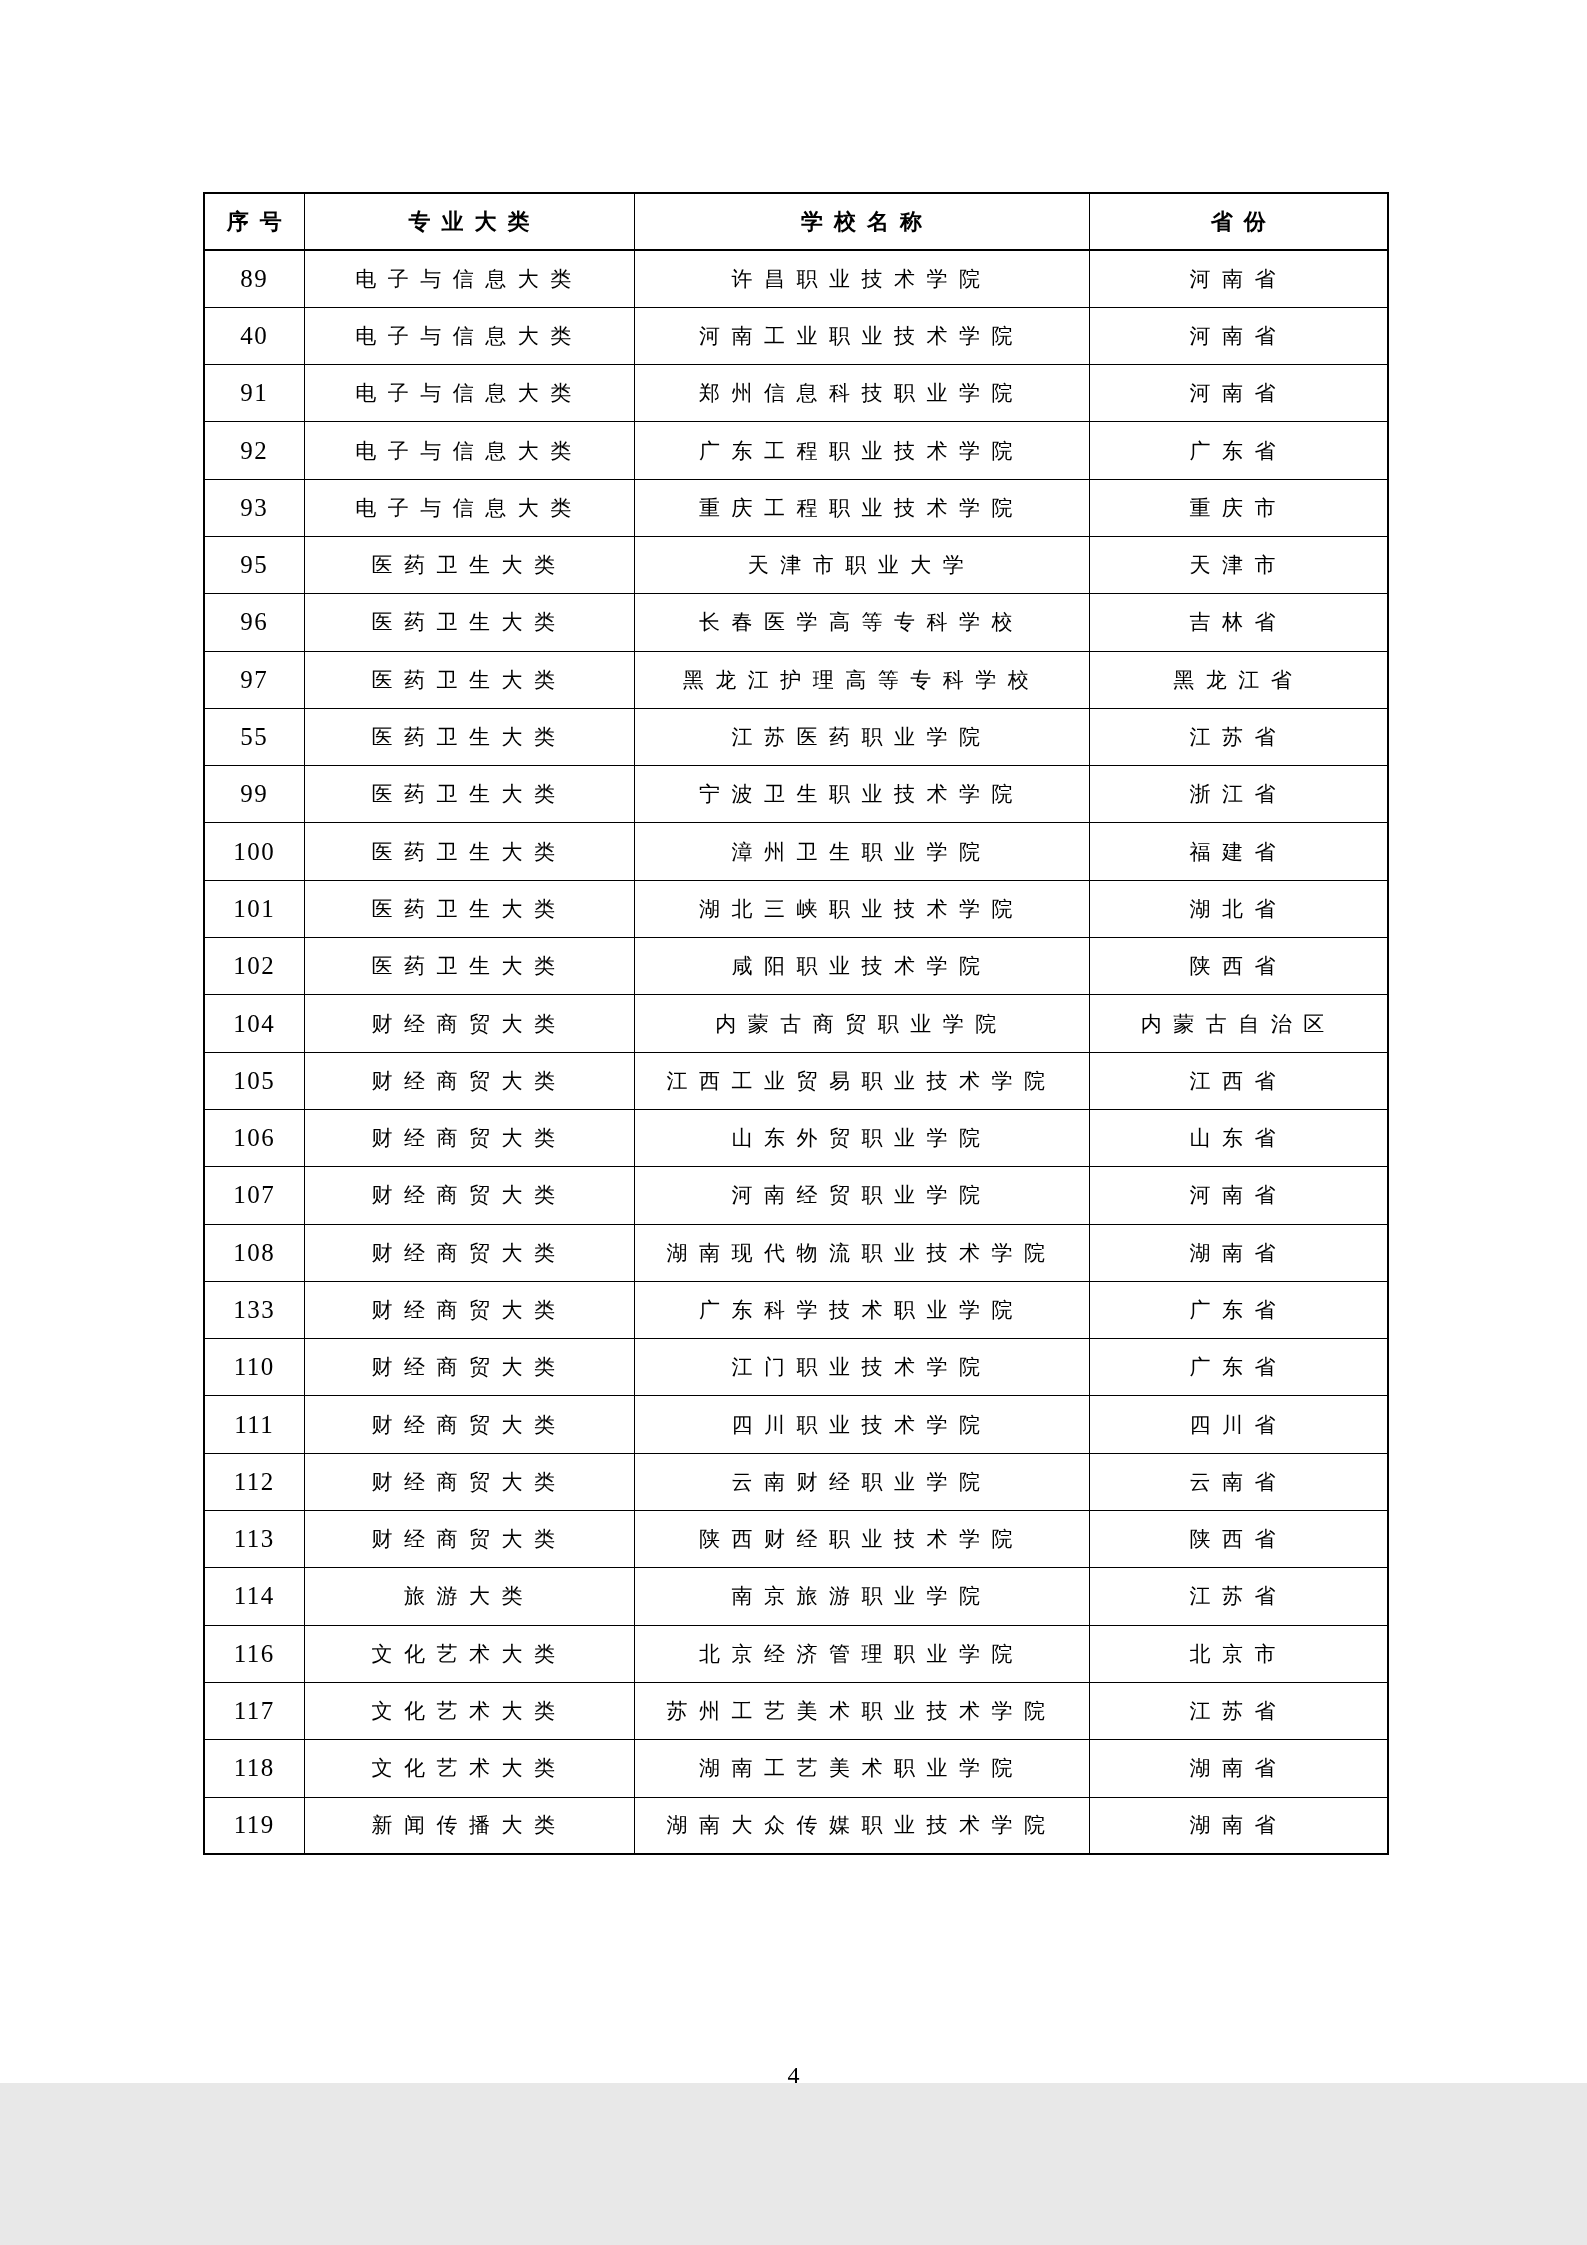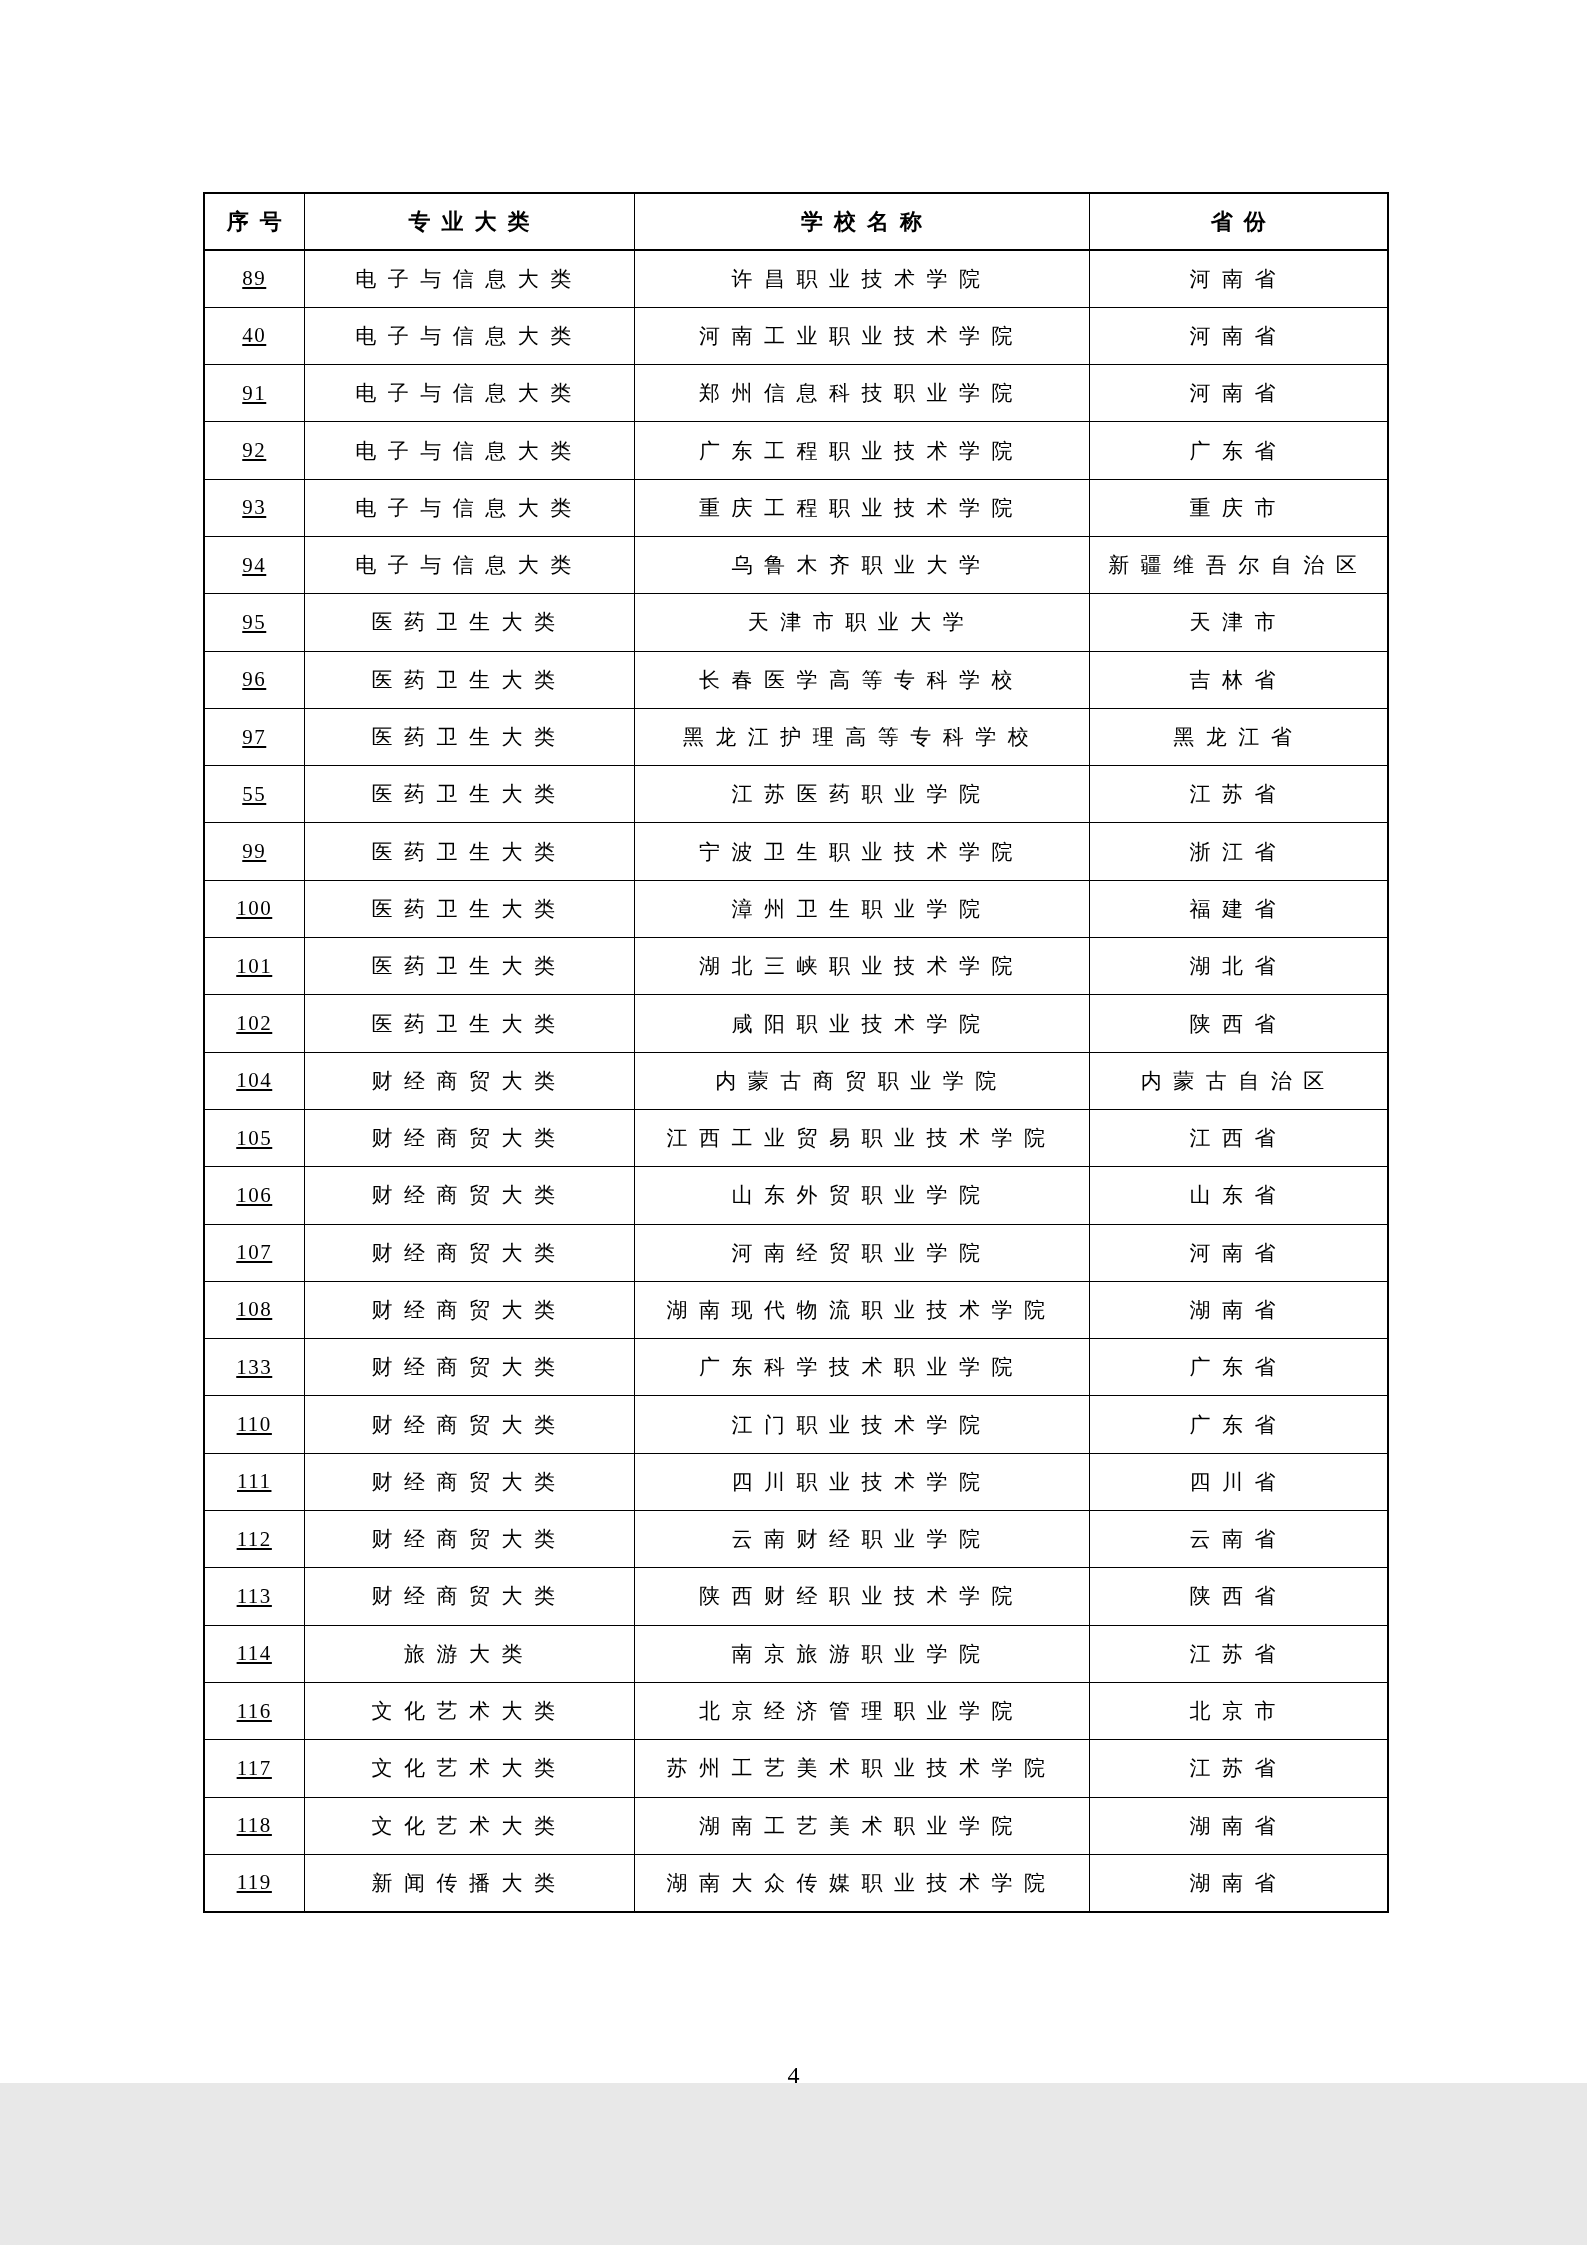--- a/index.html
+++ b/index.html
@@ -35,24 +35,23 @@
   }
   table.schools thead th {
     font-weight: bold;
     font-size: 22px;
     letter-spacing: 11px;
     padding-left: 11px;          
     border-bottom: 2px solid #000000;
     height: 57px;
   }
   td.col-index {
-    font-size: 21px;
+    font-size: 25px;
     letter-spacing: 1.5px;
     padding-left: 1.5px;
-    text-decoration: underline;
   }
   td.col-cjk {
     font-size: 21px;
     letter-spacing: 11.5px;
     padding-left: 11.5px;
   }
   .page-number {
     position: absolute;
     top: 2062px;
     left: 0;
@@ -111,26 +110,20 @@
     <td class="col-cjk">广东省</td>
   </tr>
 
   <tr>
     <td class="col-index">93</td>
     <td class="col-cjk">电子与信息大类</td>
     <td class="col-cjk">重庆工程职业技术学院</td>
     <td class="col-cjk">重庆市</td>
   </tr>
 
-  <tr>
-    <td class="col-index">94</td>
-    <td class="col-cjk">电子与信息大类</td>
-    <td class="col-cjk">乌鲁木齐职业大学</td>
-    <td class="col-cjk">新疆维吾尔自治区</td>
-  </tr>
 
   <tr>
     <td class="col-index">95</td>
     <td class="col-cjk">医药卫生大类</td>
     <td class="col-cjk">天津市职业大学</td>
     <td class="col-cjk">天津市</td>
   </tr>
 
   <tr>
     <td class="col-index">96</td>

